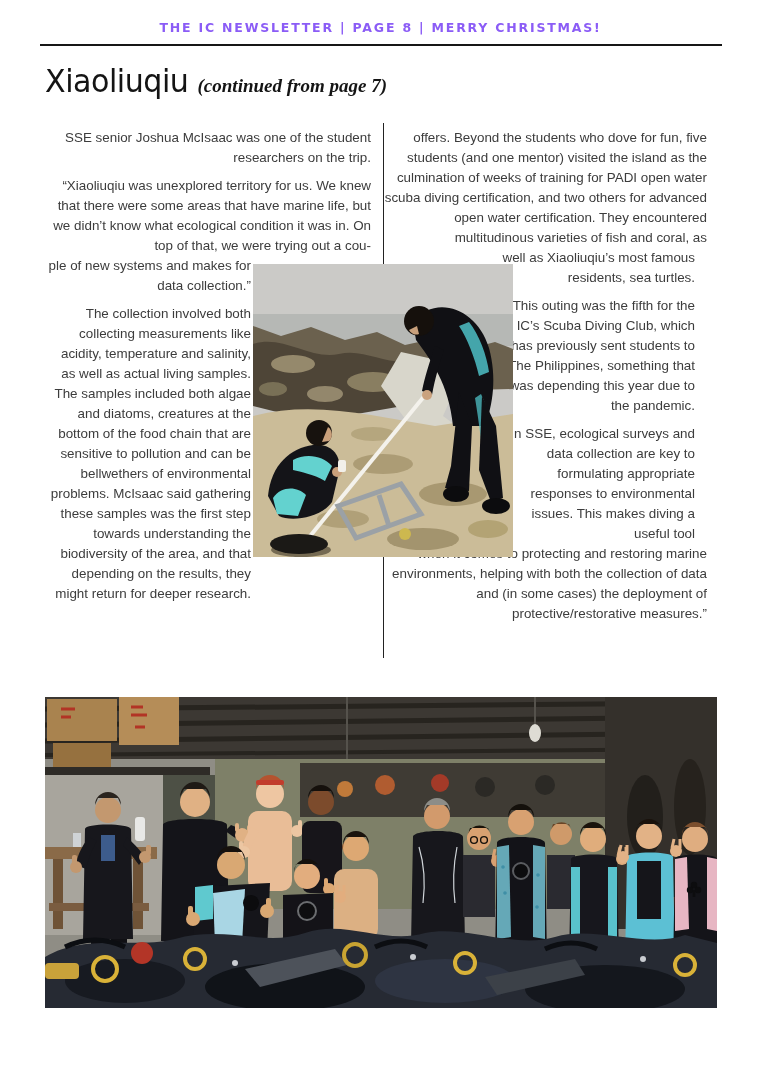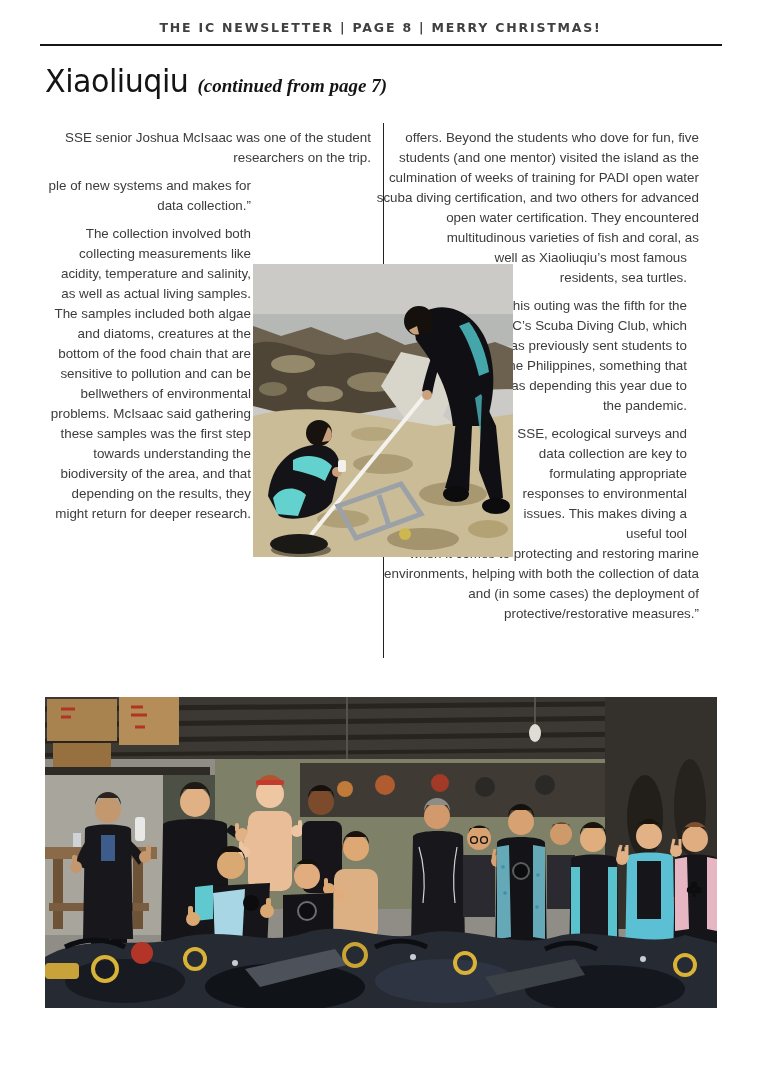--- a/index.html
+++ b/index.html
@@ -2,41 +2,41 @@
 <html><head>
 <meta charset="utf-8">
 <style>
   html,body { margin:0; padding:0; background:#ffffff; }
   .page {
     position:relative; width:761px; height:1075px; background:#ffffff;
     font-family:"Liberation Sans", sans-serif; overflow:hidden;
   }
   .masthead {
     position:absolute; top:20px; left:0; width:761px; text-align:center;
-    font-size:12.5px; font-weight:bold; letter-spacing:1.8px; color:#404040;
+    font-size:12.5px; font-weight:bold; letter-spacing:1.8px; color:#8b5cf6;
     font-family:"DejaVu Sans", sans-serif;
   }
   .masthead-rule {
     position:absolute; top:44px; left:40px; width:682px; height:2px; background:#161616;
   }
   .headline { position:absolute; left:45px; top:62px; white-space:nowrap; }
   .headline-main {
     display:inline-block; font-family:"DejaVu Sans", sans-serif; font-size:32px;
     color:#141414; letter-spacing:-0.5px; transform:scaleX(0.94); transform-origin:left bottom;
   }
   .headline-sub {
     font-family:"Liberation Serif", serif; font-style:italic; font-weight:bold;
     font-size:19px; color:#141414; margin-left:0;
   }
   .col {
     position:absolute; top:128px; color:#3c3c3c; font-size:13.4px; line-height:20px;
     text-align:right;
   }
   .col-left  { left:45px;  width:326px; }
-  .col-right { left:376px; width:323px; }
+  .col-right { left:384px; width:323px; }
   .block  { margin:0 0 8px 0; }
   .block.joined { margin-bottom:0; }
   .narrow { width:206px; }
   .indent { margin-left:112px; width:199px; }
   .col-divider {
     position:absolute; left:383px; top:123px; width:1px; height:535px; background:#222222; z-index:1;
   }
   .photo { position:absolute; z-index:2; }
   .photo svg { display:block; }
   .photo-fieldwork { left:253px; top:264px; width:260px; height:293px; }
@@ -51,20 +51,21 @@
   <div class="masthead-rule"></div>
 
   <div class="headline">
     <span class="headline-main">Xiaoliuqiu</span><span class="headline-sub">(continued from page 7)</span>
   </div>
 
   <div class="col-divider"></div>
 
   <div class="col col-left">
     <div class="block">SSE senior Joshua McIsaac was one of the student researchers on the trip.</div>
+    <div class="block joined">“Xiaoliuqiu was unexplored territory for us. We knew that there were some areas that have marine life, but we didn’t know what ecological condition it was in. On top of that, we were trying out a cou-</div>
     <div class="block narrow">ple of new systems and makes for data collection.”</div>
     <div class="block narrow">The collection involved both collecting measurements like acidity, temperature and salinity, as well as actual living samples. The samples included both algae and diatoms, creatures at the bottom of the food chain that are sensitive to pollution and can be bellwethers of environmental problems. McIsaac said gathering these samples was the first step towards understanding the biodiversity of the area, and that depending on the results, they might return for deeper research.</div>
   </div>
 
   <div class="col col-right">
     <div class="block joined">offers. Beyond the students who dove for fun, five students (and one mentor) visited the island as the culmination of weeks of training for PADI open water scuba diving certification, and two others for advanced open water certification. They encountered multitudinous varieties of fish and coral, as</div>
     <div class="block indent">well as Xiaoliuqiu’s most famous residents, sea turtles.</div>
     <div class="block indent">This outing was the fifth for the IC’s Scuba Diving Club, which has previously sent students to The Philippines, something that was depending this year due to the pandemic.</div>
     <div class="block indent joined">“In SSE, ecological surveys and data collection are key to formulating appropriate responses to environmental issues. This makes diving a useful tool</div>
     <div class="block">when it comes to protecting and restoring marine environments, helping with both the collection of data and (in some cases) the deployment of protective/restorative measures.”</div>

